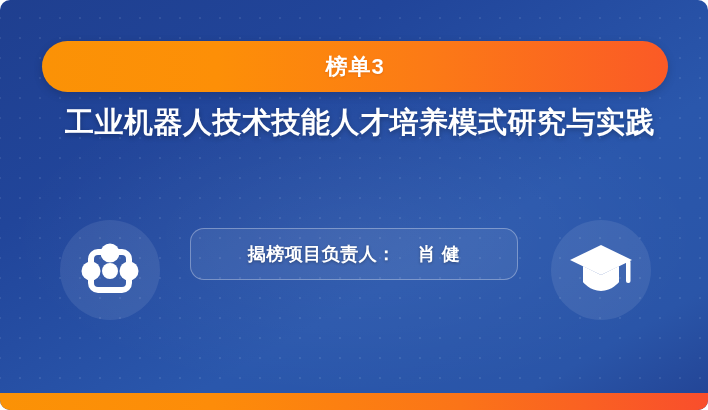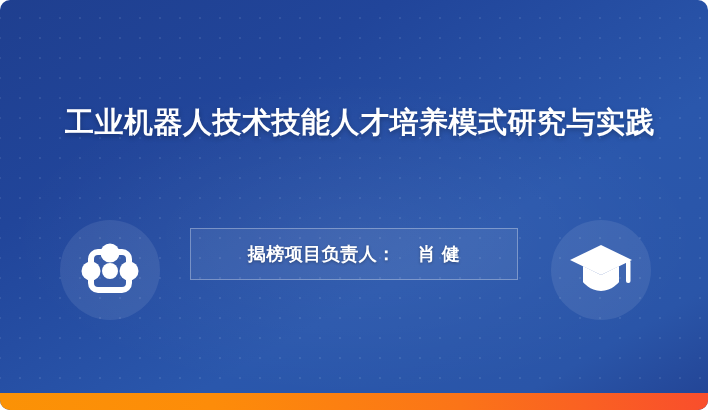--- a/index.html
+++ b/index.html
@@ -101,21 +101,21 @@
 
   
   .leader {
     position: absolute;
     left: 190px;
     top: 228px;
     width: 328px;
     height: 52px;
     box-sizing: border-box;
     border: 1px solid rgba(255,255,255,0.32);
-    border-radius: 0;
+    border-radius: 14px;
     background: rgba(255,255,255,0.07);
     display: flex;
     align-items: center;
     justify-content: center;
   }
   .leader-text {
     color: #ffffff;
     font-size: 18px;
     font-weight: bold;
     letter-spacing: 0.5px;
@@ -134,20 +134,23 @@
   }
 </style>
 </head>
 <body>
 
 <div class="card">
 
   <div class="dots"></div>
   <div class="sheen"></div>
 
+  <div class="badge">
+    <span class="badge-text">榜单3</span>
+  </div>
 
   <div class="title">工业机器人技术技能人才培养模式研究与实践</div>
 
   <div class="icon-circle left">
     <span>
       <svg class="icon-svg" width="62" height="62" viewBox="0 0 62 62" aria-hidden="true">
 
         <circle cx="31" cy="14" r="9.5" fill="#ffffff"></circle>
 
         <circle cx="12" cy="32" r="9.5" fill="#ffffff"></circle>

